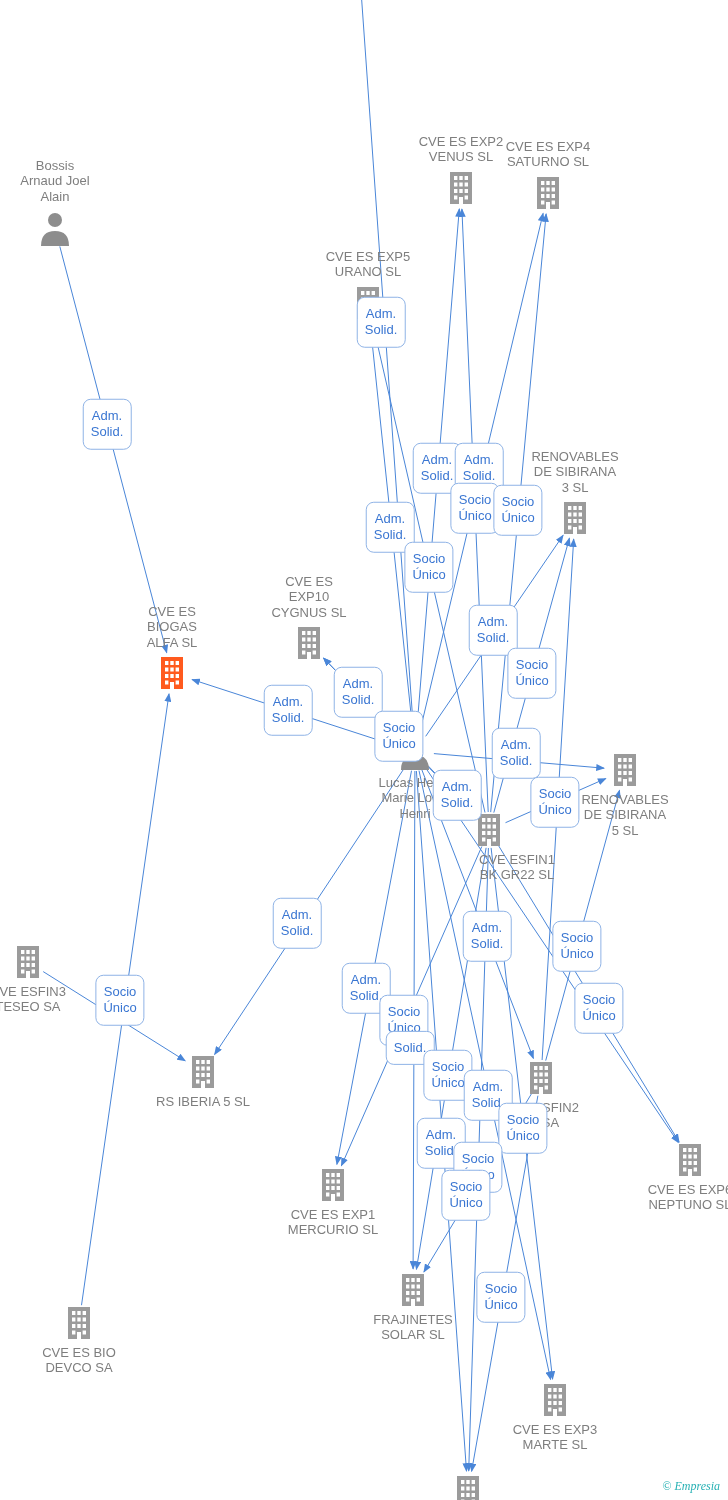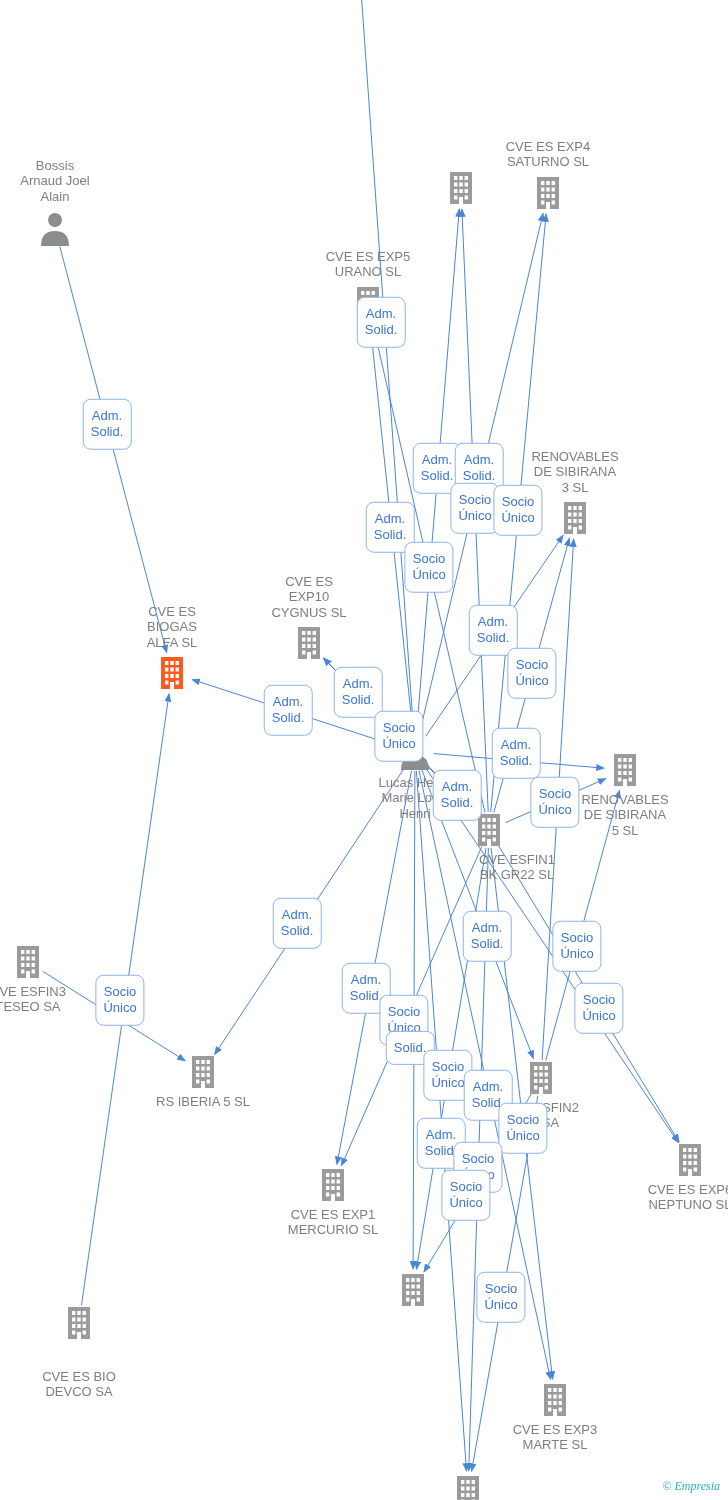--- a/index.html
+++ b/index.html
@@ -80,20 +80,24 @@
           <rect x="15.3" y="12.5" width="3.4" height="4"></rect>
           <rect x="20.6" y="12.5" width="3.4" height="4"></rect>
           <rect x="10" y="19" width="3.4" height="4"></rect>
           <rect x="15.3" y="19" width="3.4" height="4"></rect>
           <rect x="20.6" y="19" width="3.4" height="4"></rect>
           <rect x="10" y="25.5" width="3.4" height="4"></rect>
           <rect x="20.6" y="25.5" width="3.4" height="4"></rect>
           <rect x="15" y="27" width="4" height="7"></rect>
         </g>
       </svg></div>
+    <div class="node-label" style="left: 386px; top: 165px; transform: translateY(-100%);">
+      <div>CVE ES EXP2</div>
+      <div>VENUS  SL</div>
+    </div>
     <div class="node" style="left: 548px; top: 193px;"><svg width="34" height="36" viewBox="0 0 34 36">
         <rect x="6" y="2" width="22" height="32" fill="#9b9b9b"></rect>
         <g fill="#ffffff">
           <rect x="10" y="6" width="3.4" height="4"></rect>
           <rect x="15.3" y="6" width="3.4" height="4"></rect>
           <rect x="20.6" y="6" width="3.4" height="4"></rect>
           <rect x="10" y="12.5" width="3.4" height="4"></rect>
           <rect x="15.3" y="12.5" width="3.4" height="4"></rect>
           <rect x="20.6" y="12.5" width="3.4" height="4"></rect>
           <rect x="10" y="19" width="3.4" height="4"></rect>
@@ -361,38 +365,42 @@
           <rect x="15.3" y="12.5" width="3.4" height="4"></rect>
           <rect x="20.6" y="12.5" width="3.4" height="4"></rect>
           <rect x="10" y="19" width="3.4" height="4"></rect>
           <rect x="15.3" y="19" width="3.4" height="4"></rect>
           <rect x="20.6" y="19" width="3.4" height="4"></rect>
           <rect x="10" y="25.5" width="3.4" height="4"></rect>
           <rect x="20.6" y="25.5" width="3.4" height="4"></rect>
           <rect x="15" y="27" width="4" height="7"></rect>
         </g>
       </svg></div>
+    <div class="node-label" style="left: 338px; top: 1312px;">
+      <div>FRAJINETES</div>
+      <div>SOLAR  SL</div>
+    </div>
     <div class="node" style="left: 79px; top: 1323px;"><svg width="34" height="36" viewBox="0 0 34 36">
         <rect x="6" y="2" width="22" height="32" fill="#9b9b9b"></rect>
         <g fill="#ffffff">
           <rect x="10" y="6" width="3.4" height="4"></rect>
           <rect x="15.3" y="6" width="3.4" height="4"></rect>
           <rect x="20.6" y="6" width="3.4" height="4"></rect>
           <rect x="10" y="12.5" width="3.4" height="4"></rect>
           <rect x="15.3" y="12.5" width="3.4" height="4"></rect>
           <rect x="20.6" y="12.5" width="3.4" height="4"></rect>
           <rect x="10" y="19" width="3.4" height="4"></rect>
           <rect x="15.3" y="19" width="3.4" height="4"></rect>
           <rect x="20.6" y="19" width="3.4" height="4"></rect>
           <rect x="10" y="25.5" width="3.4" height="4"></rect>
           <rect x="20.6" y="25.5" width="3.4" height="4"></rect>
           <rect x="15" y="27" width="4" height="7"></rect>
         </g>
       </svg></div>
-    <div class="node-label" style="left: 4px; top: 1345px; margin-top: 24px;">
+    <div class="node-label" style="left: 4px; top: 1345px;">
       <div>CVE ES BIO</div>
       <div>DEVCO SA</div>
     </div>
     <div class="node" style="left: 555px; top: 1400px;"><svg width="34" height="36" viewBox="0 0 34 36">
         <rect x="6" y="2" width="22" height="32" fill="#9b9b9b"></rect>
         <g fill="#ffffff">
           <rect x="10" y="6" width="3.4" height="4"></rect>
           <rect x="15.3" y="6" width="3.4" height="4"></rect>
           <rect x="20.6" y="6" width="3.4" height="4"></rect>
           <rect x="10" y="12.5" width="3.4" height="4"></rect>

